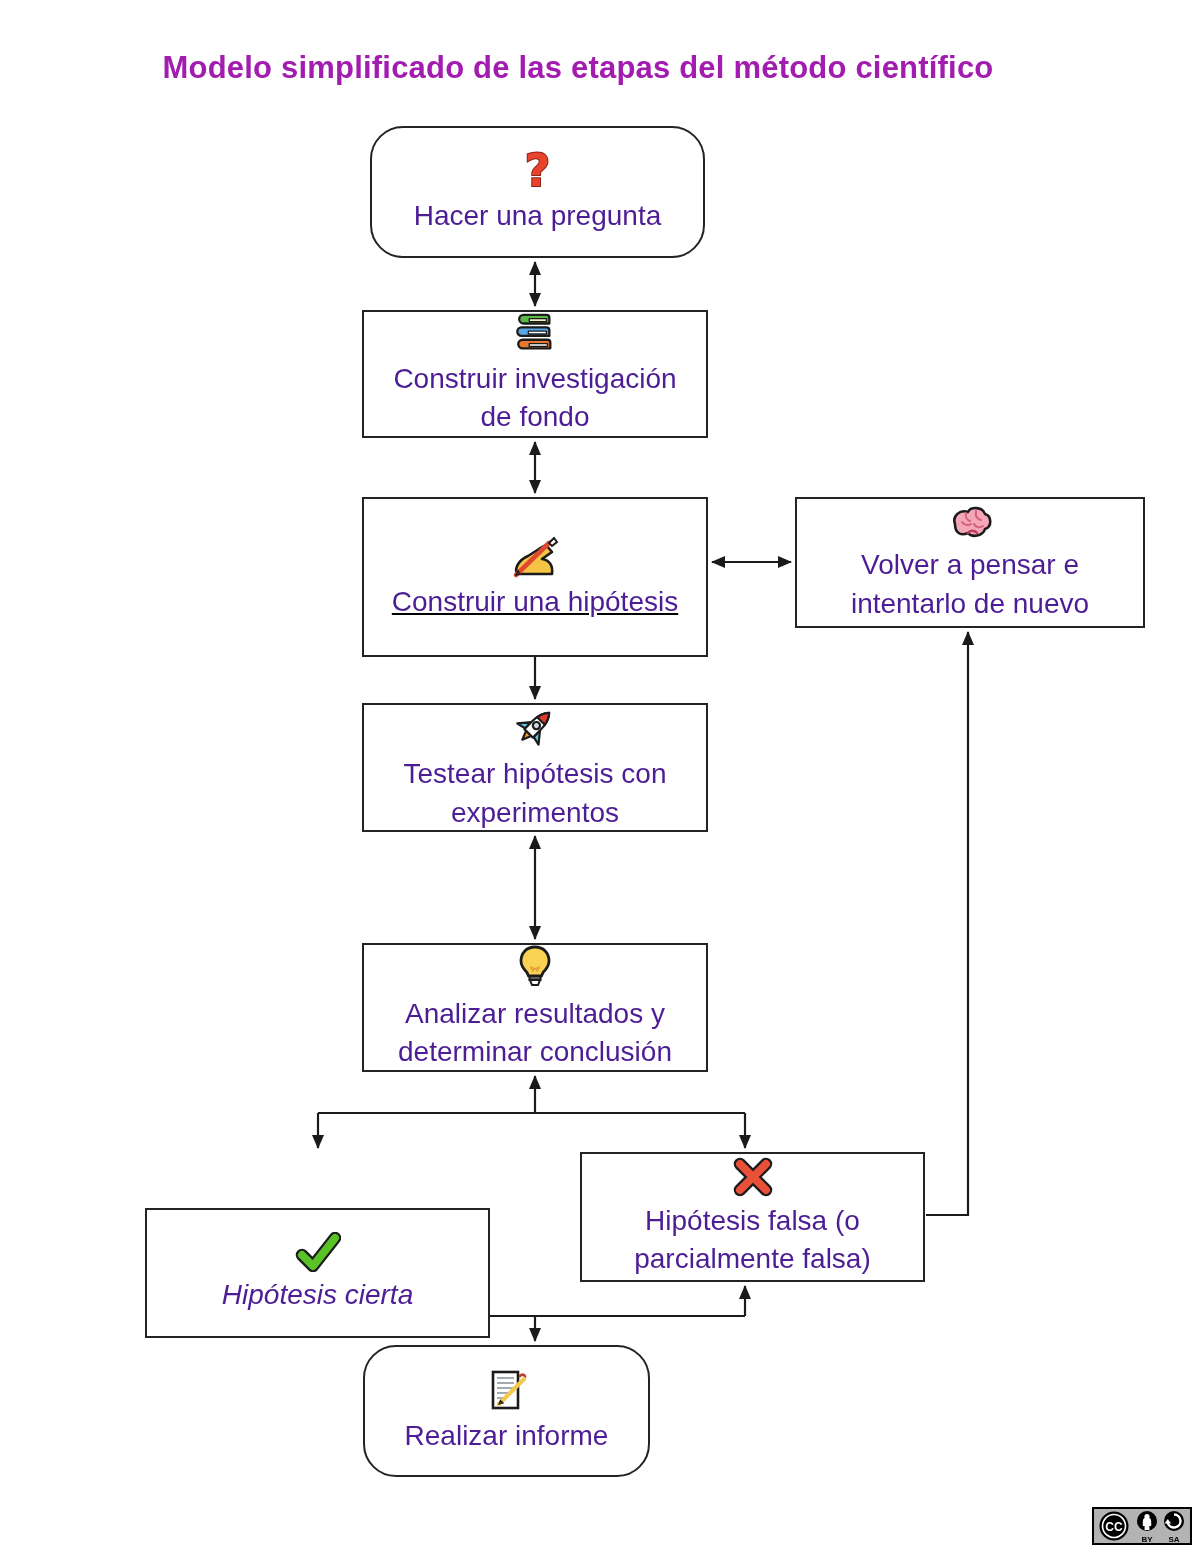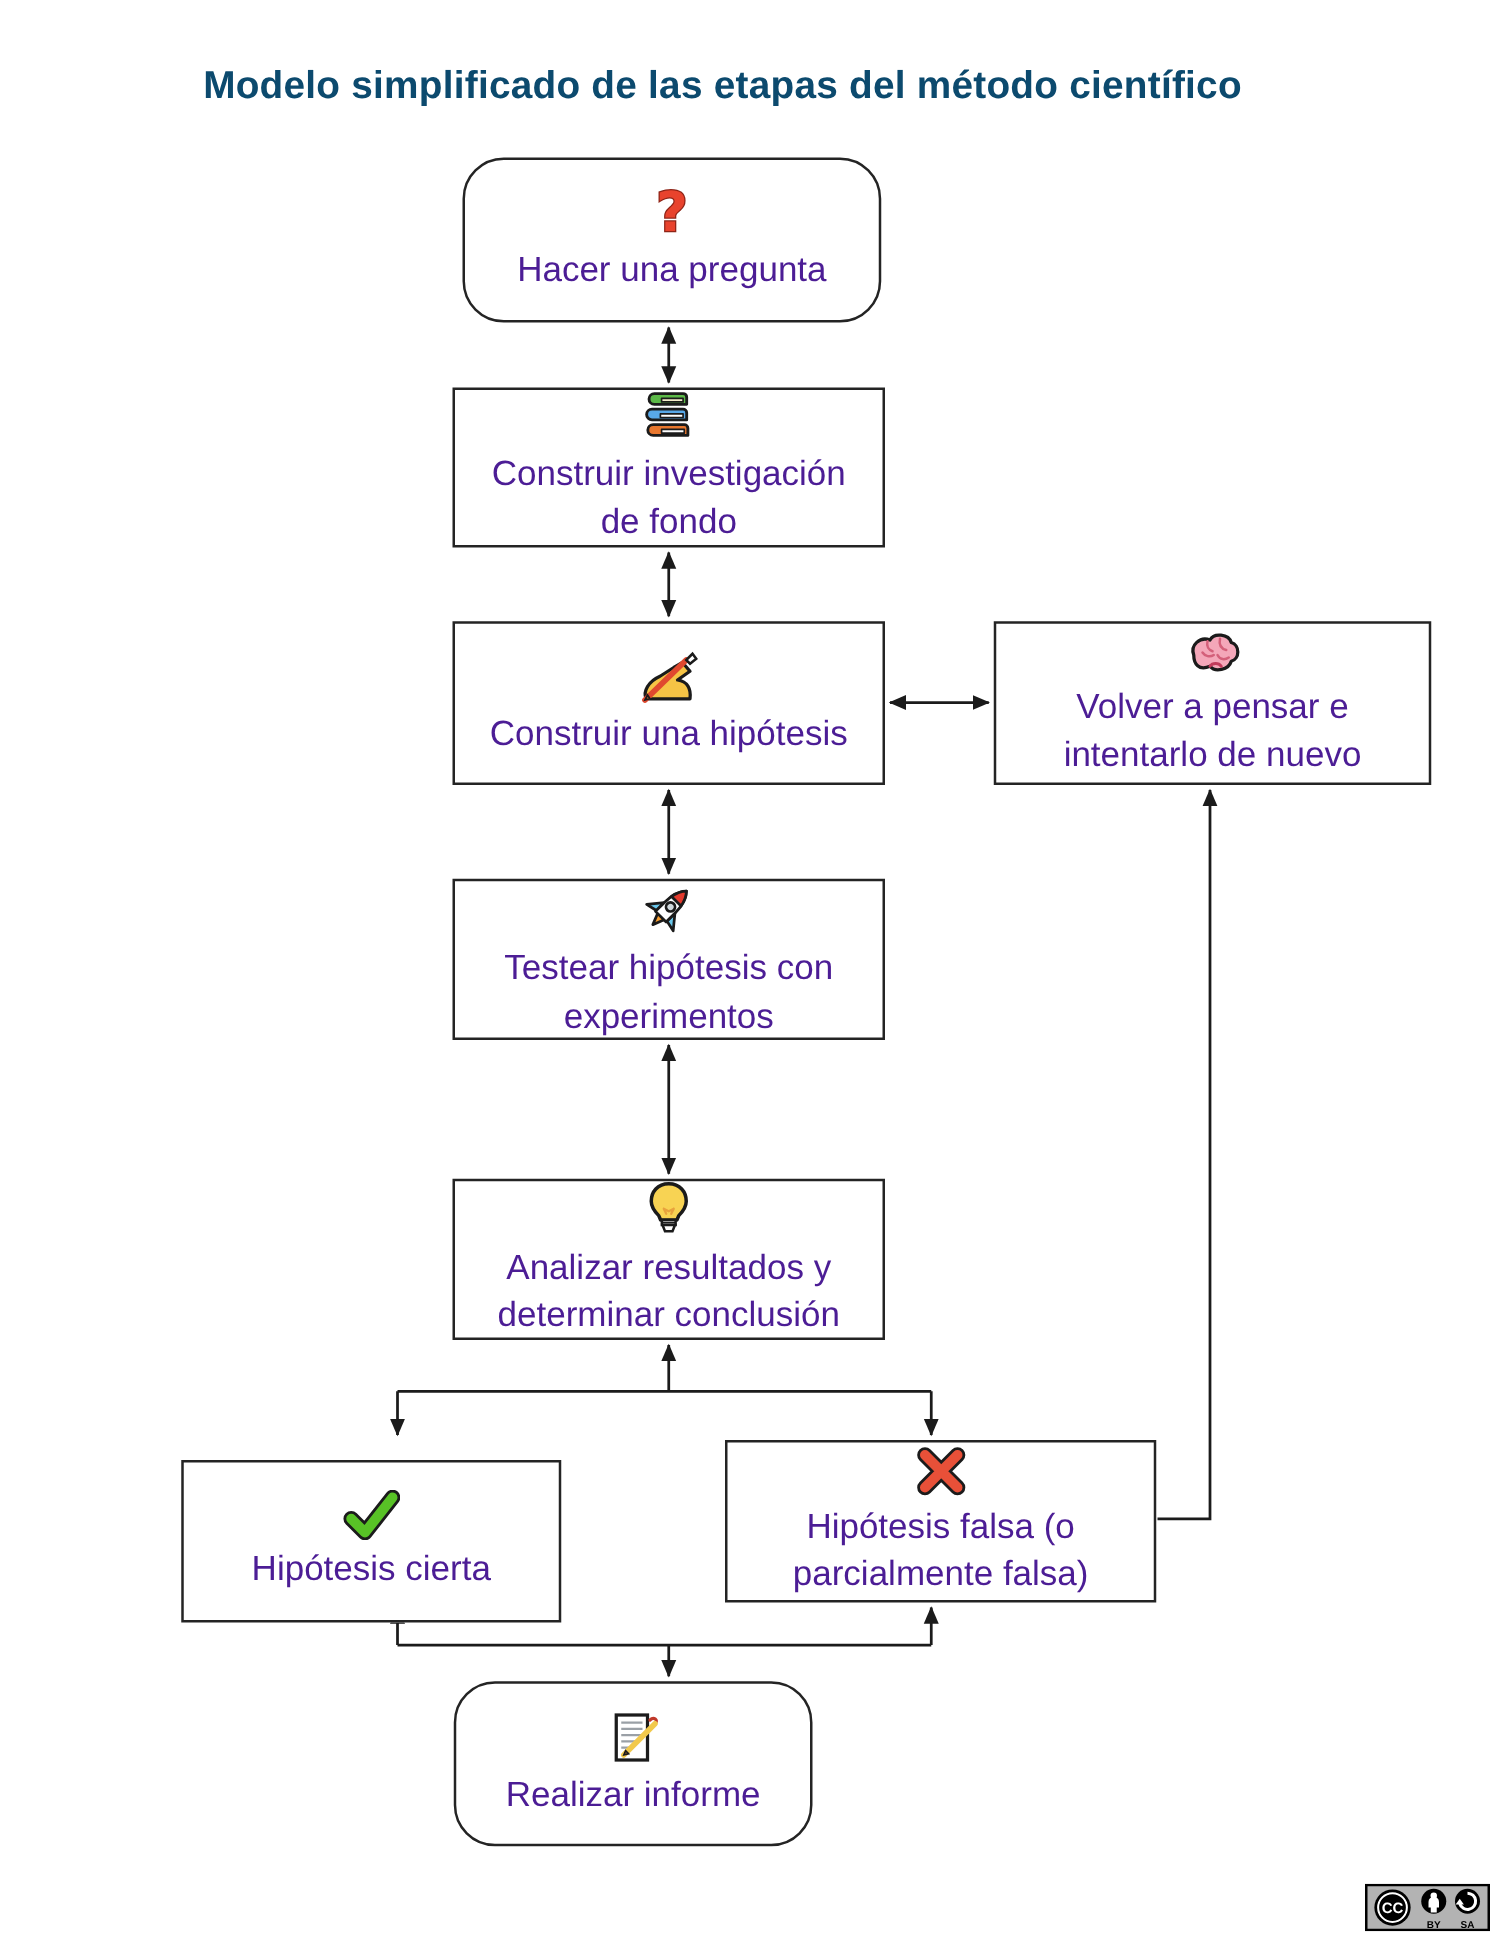--- a/index.html
+++ b/index.html
@@ -1,19 +1,19 @@
 <!DOCTYPE html>
 <html><head>
 <meta charset="utf-8">
 <style>
   html,body{margin:0;padding:0;background:#ffffff;}
   .page{position:relative;width:1200px;height:1549px;background:#ffffff;overflow:hidden;
         font-family:"Liberation Sans","DejaVu Sans",sans-serif;}
   .title{position:absolute;top:50px;left:0;width:1156px;text-align:center;
-         font-size:31px;font-weight:bold;color:#0c4a6e;letter-spacing:0.2px;}
+         font-size:31px;font-weight:bold;color:#a21caf;letter-spacing:0.2px;}
   .arrows{position:absolute;left:0;top:0;width:1200px;height:1549px;pointer-events:none;}
   .node{position:absolute;box-sizing:border-box;background:#ffffff;border:2px solid #242424;
         display:flex;flex-direction:column;align-items:center;justify-content:center;
         gap:4px;text-align:center;}
   .node.rounded{border-radius:33px;}
   .node .label{font-size:28px;line-height:1.36;color:#4c1d95;padding:0 14px;}
   .node .icon{display:flex;align-items:center;justify-content:center;}
   .qmark{font-family:"DejaVu Sans",sans-serif;font-size:44px;font-weight:bold;color:#e8432d;
          -webkit-text-stroke:2px #8e2417;paint-order:stroke fill;line-height:1;}
   .cc-badge{position:absolute;left:1092px;top:1507px;width:124px;height:38px;}
@@ -66,21 +66,21 @@
           <path d="M10 16 h26 a3 3 0 0 1 3 3 v6 h-29 a4.5 4.5 0 0 1 0 -9 z" fill="#58a8e8"></path>
           <path d="M17 20 h19 v3 h-19 z" fill="#ffffff" stroke-width="1.4"></path>
           <path d="M11 29 h26 a3 3 0 0 1 3 3 v6 h-29 a4.5 4.5 0 0 1 0 -9 z" fill="#e8772e"></path>
           <path d="M18 33 h19 v3 h-19 z" fill="#ffffff" stroke-width="1.4"></path>
         </g>
       </svg>
     </span>
     <span class="label">Construir investigación de fondo</span>
   </div>
 
-  <div class="node" style="left:362px;top:497px;width:346px;height:131px;">
+  <div class="node" style="left:362px;top:497px;width:346px;height:160px;text-decoration:underline;">
     <span class="icon">
       <svg width="52" height="46" viewBox="0 0 52 46">
         <path d="M8 41 C5 35 10 27 19 23 L30 16 L37 12 L43 19 L33 26 C41 27 44 33 43 41 Z" fill="#f6c445" stroke="#1b1b1b" stroke-width="2.6" stroke-linejoin="round"></path>
         <line x1="7" y1="42" x2="40" y2="10" stroke="#e0492f" stroke-width="4.6" stroke-linecap="round"></line>
         <path d="M40 10 L45 5 L48 9 L43 13 Z" fill="#ffffff" stroke="#1b1b1b" stroke-width="2"></path>
         <path d="M7 42 L11 41 L9 38 Z" fill="#b0662a" stroke="#1b1b1b" stroke-width="1.4"></path>
       </svg>
     </span>
     <span class="label">Construir una hipótesis</span>
   </div>
@@ -118,21 +118,21 @@
         <path d="M20 2 C29 2 34 8.5 34 16 C34 21 31 24.5 28 27.5 L26.5 31 L13.5 31 L12 27.5 C9 24.5 6 21 6 16 C6 8.5 11 2 20 2 Z" fill="#f8d353" stroke="#1b1b1b" stroke-width="2.8" stroke-linejoin="round"></path>
         <path d="M16 22 L18 26 M24 22 L22 26 M16 22 L20 24 L24 22" fill="none" stroke="#e8a33d" stroke-width="1.8" stroke-linecap="round"></path>
         <path d="M14.5 31 h11 v4 h-11 z" fill="#ffffff" stroke="#1b1b1b" stroke-width="2"></path>
         <path d="M15 35 h10 l-2 5 h-6 z" fill="#ffffff" stroke="#1b1b1b" stroke-width="2"></path>
         <line x1="15" y1="33" x2="25" y2="33" stroke="#1b1b1b" stroke-width="1.4"></line>
       </svg>
     </span>
     <span class="label">Analizar resultados y determinar conclusión</span>
   </div>
 
-  <div class="node" style="left:145px;top:1168px;width:304px;height:130px;">
+  <div class="node" style="left:145px;top:1208px;width:345px;height:130px;font-style:italic;">
     <span class="icon">
       <svg width="46" height="40" viewBox="0 0 46 40">
         <path d="M7 23 L18 34 L40 6" fill="none" stroke="#1b1b1b" stroke-width="12.5" stroke-linecap="round" stroke-linejoin="round"></path>
         <path d="M7 23 L18 34 L40 6" fill="none" stroke="#58c226" stroke-width="8" stroke-linecap="round" stroke-linejoin="round"></path>
       </svg>
     </span>
     <span class="label">Hipótesis cierta</span>
   </div>
 
   <div class="node" style="left:580px;top:1152px;width:345px;height:130px;">

